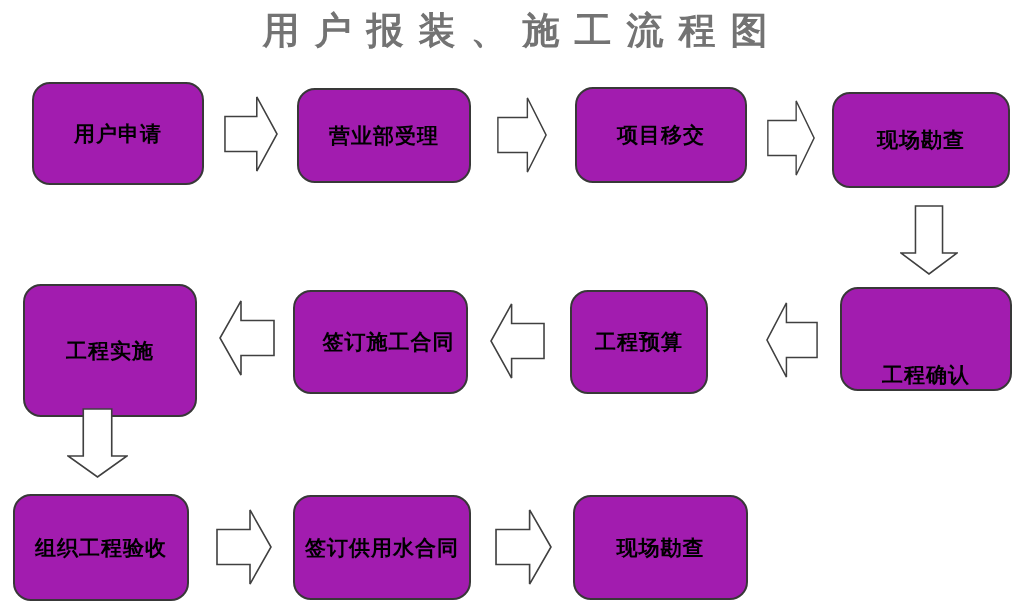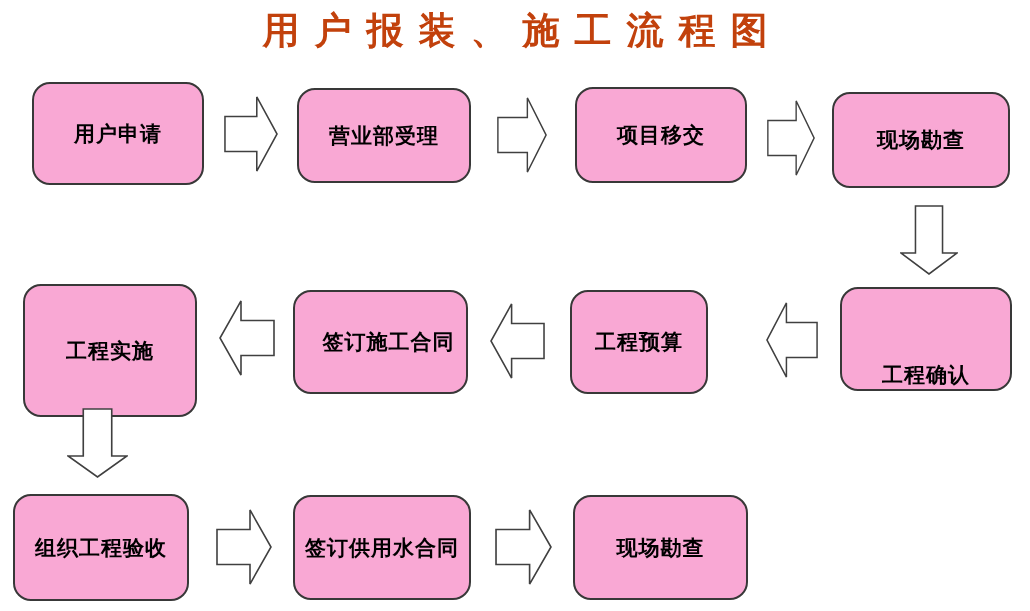--- a/index.html
+++ b/index.html
@@ -16,32 +16,32 @@
     overflow: hidden;
   }
   .chart-title {
     position: absolute;
     left: 0;
     top: 6px;
     width: 100%;
     text-align: center;
     font-size: 37px;
     font-weight: bold;
-    color: #c2410c;
+    color: #737373;
     letter-spacing: 15px;
     padding-left: 15px;
     box-sizing: border-box;
     white-space: nowrap;
   }
   .node {
     position: absolute;
     box-sizing: border-box;
     border: 2px solid #383838;
     border-radius: 18px;
-    background: #f9a8d4;
+    background: #a21caf;
     display: flex;
     align-items: center;
     justify-content: center;
     font-size: 21px;
     font-weight: bold;
     color: #000000;
     letter-spacing: 1px;
     white-space: nowrap;
   }
   .arrow {

